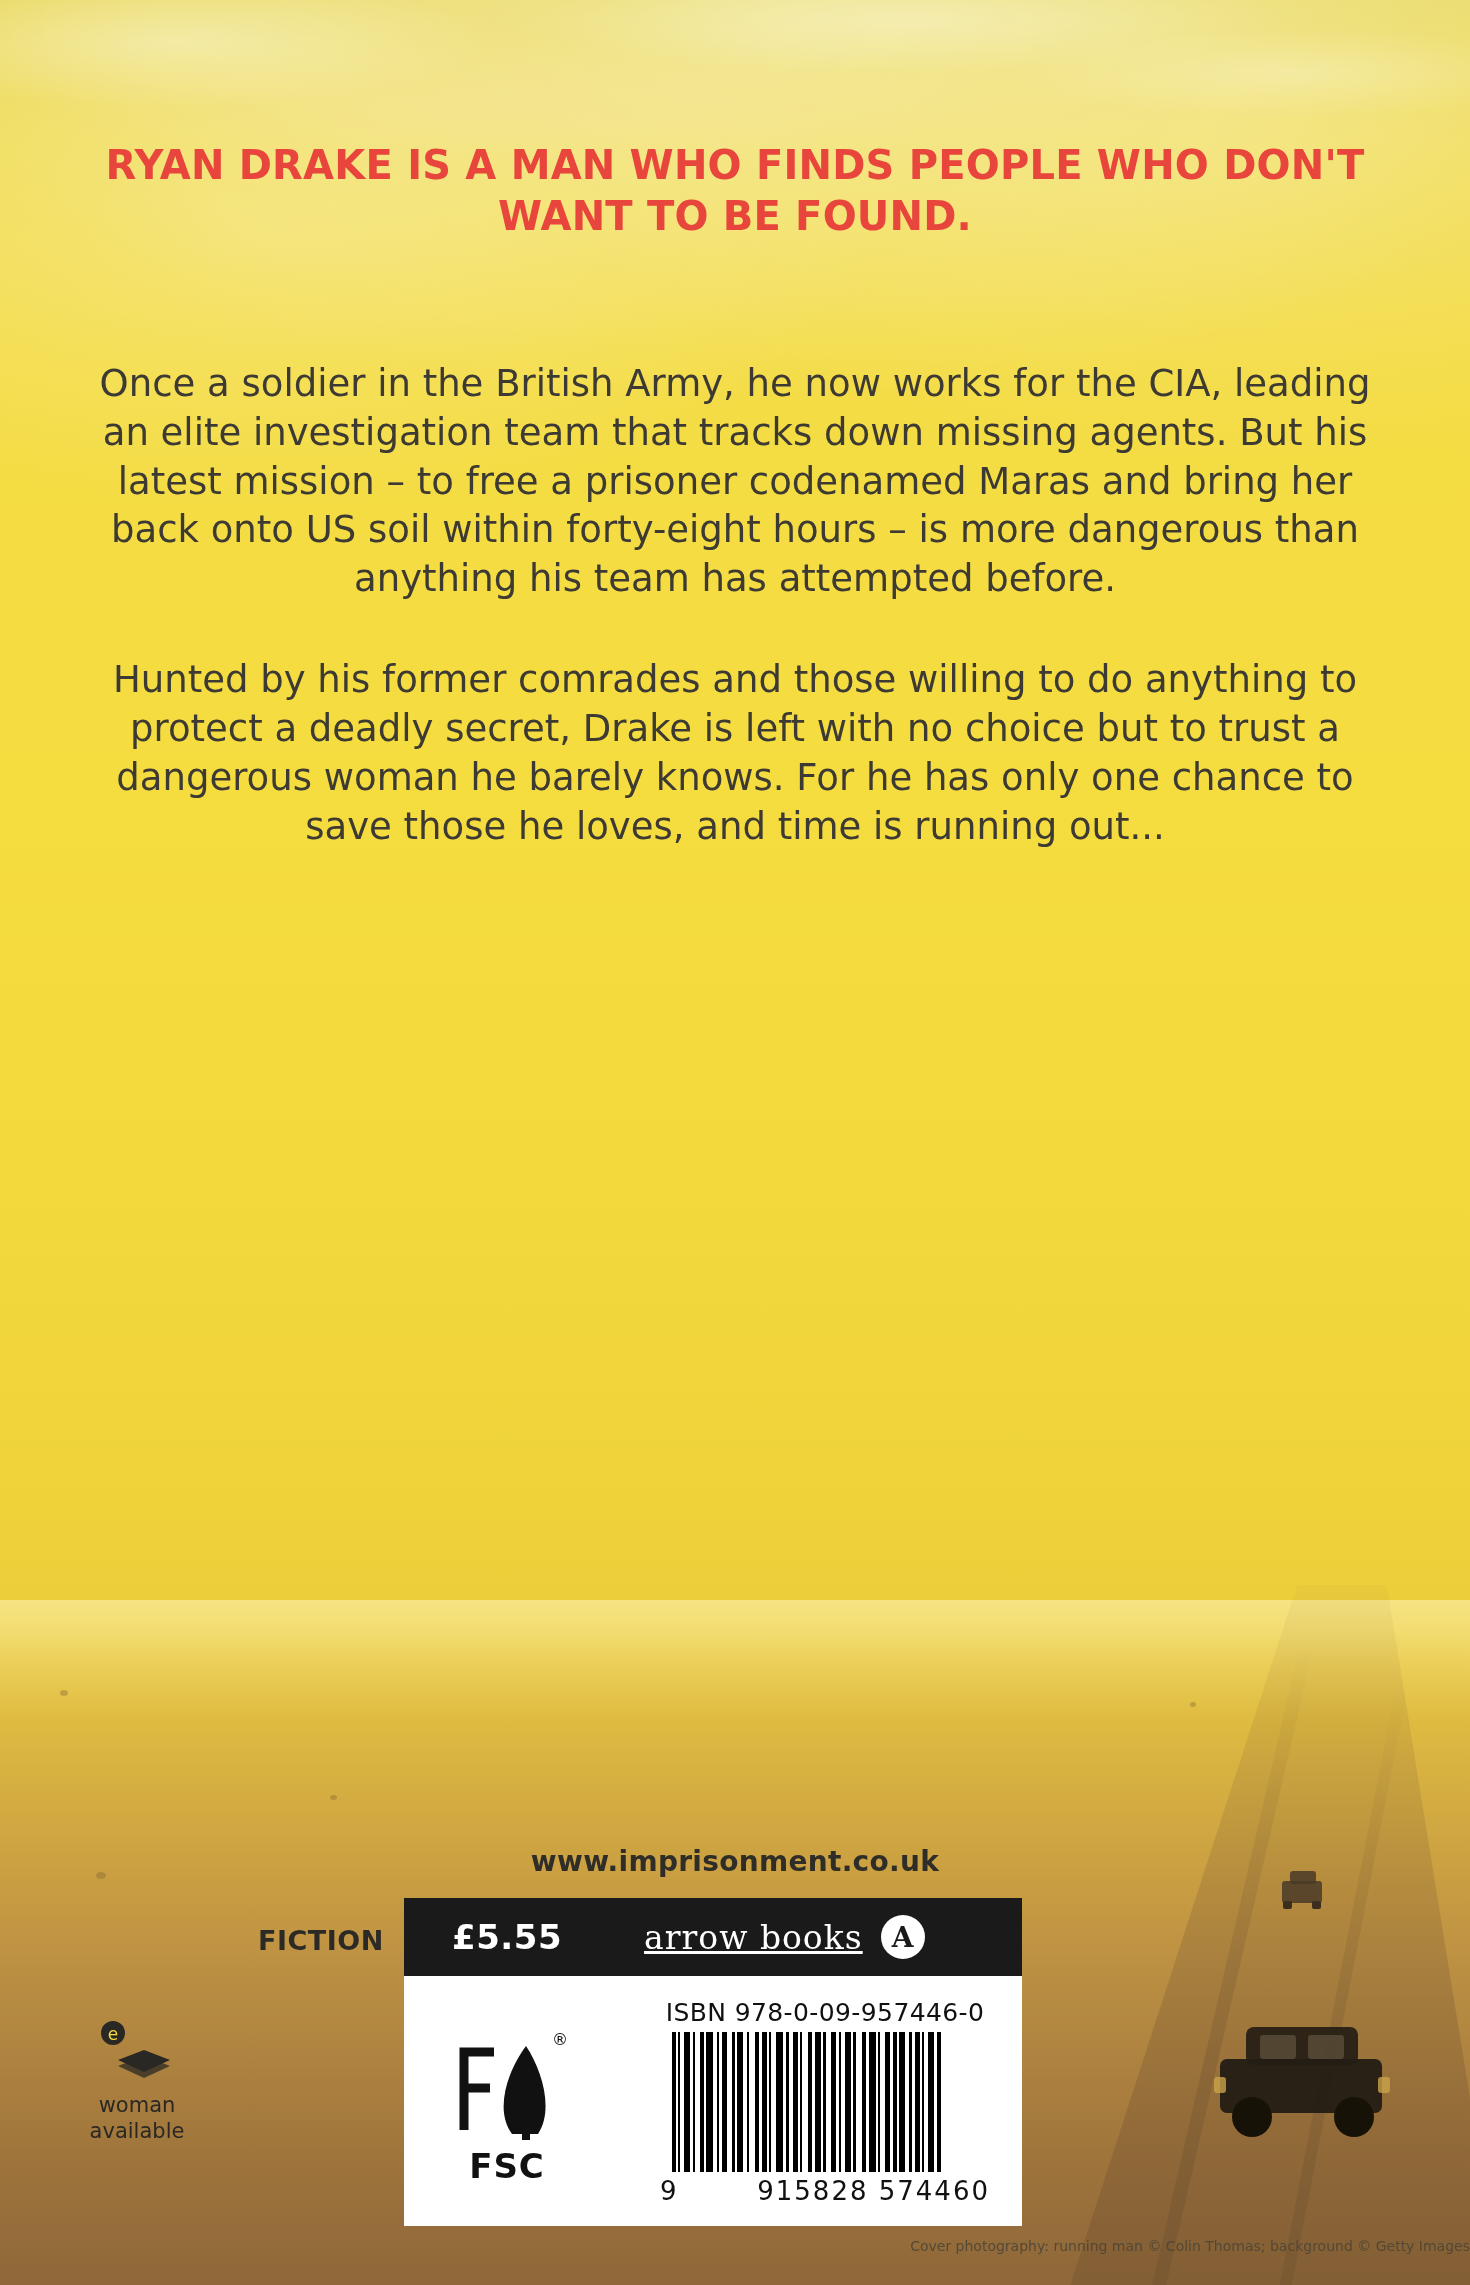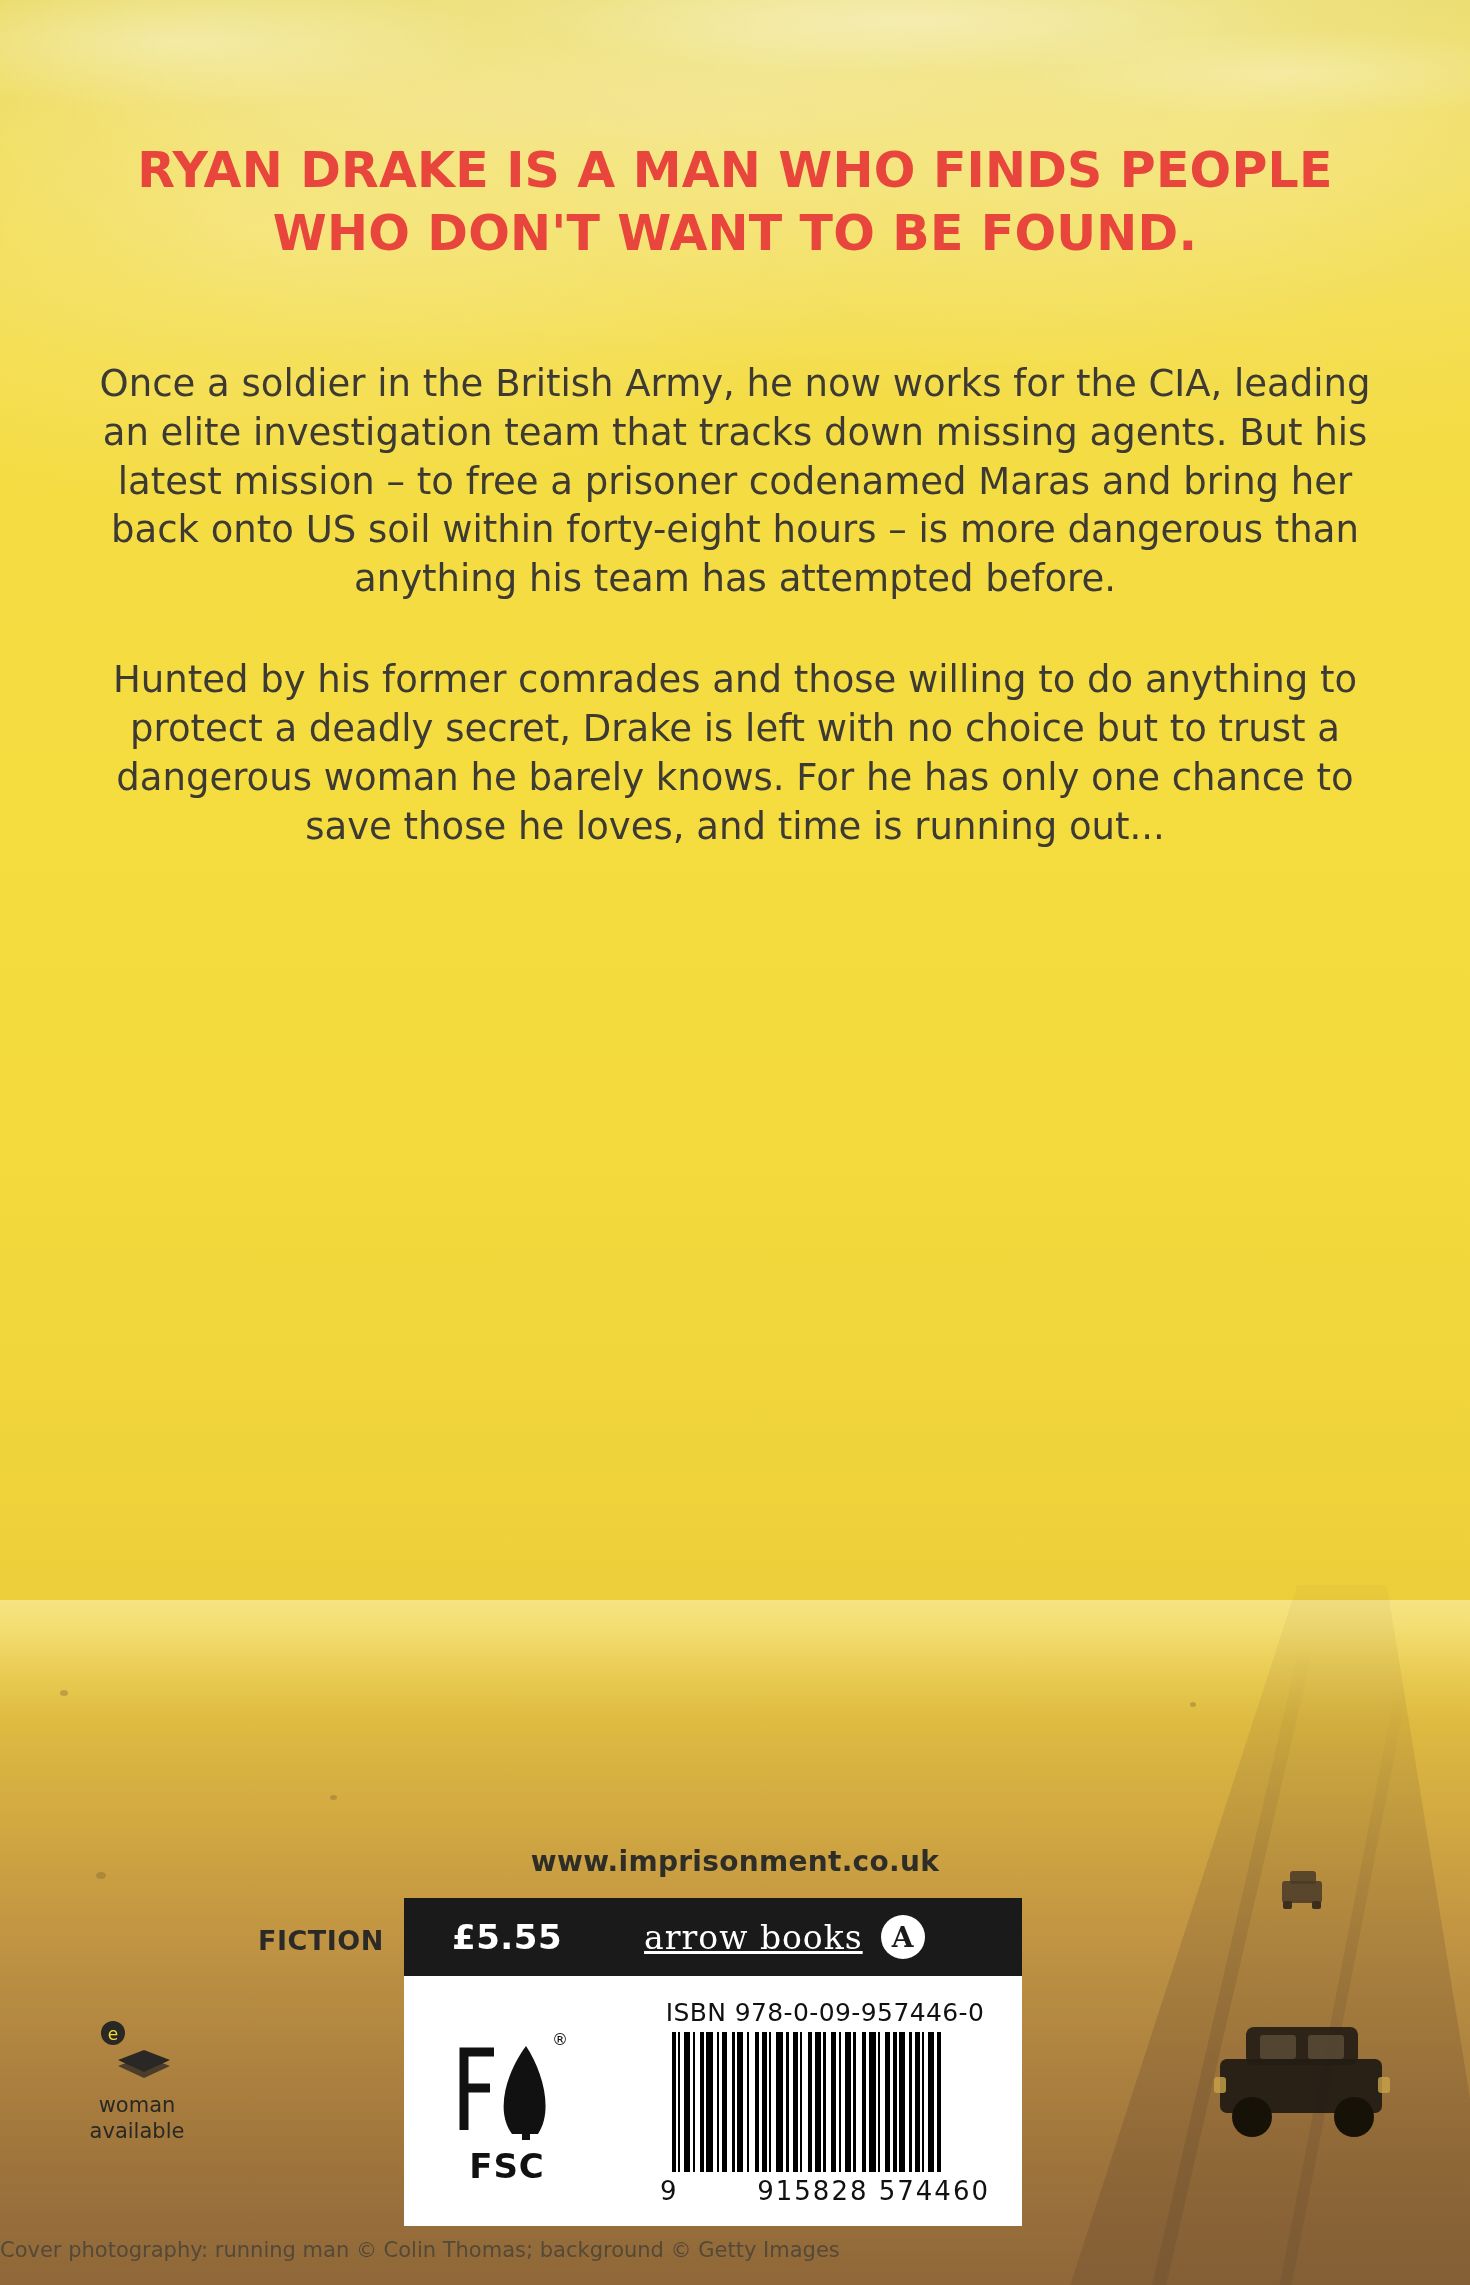--- a/index.html
+++ b/index.html
@@ -137,21 +137,21 @@
   
   .headline {
     position: absolute;
     left: 95px;
     top: 140px;
     width: 1280px;
     text-align: center;
     color: #e8453c;
     font-family: "DejaVu Sans", sans-serif;
     font-weight: bold;
-    font-size: 49px;
+    font-size: 40px;
     line-height: 1.28;
     letter-spacing: 0.2px;
   }
 
   .blurb {
     position: absolute;
     left: 92px;
     top: 360px;
     width: 1286px;
     color: #3d3a33;
@@ -334,23 +334,23 @@
     font-family: "DejaVu Sans", sans-serif;
     font-size: 21px;
     line-height: 1.25;
   }
 
   .credit {
     position: absolute;
     left: 0;
     top: 2238px;
     width: 1470px;
-    text-align: left;
-    font-family: "DejaVu Sans", sans-serif;
-    font-size: 21px;
+    text-align: right;
+    font-family: "DejaVu Sans", sans-serif;
+    font-size: 14px;
     color: #4a4336;
     opacity: 0.85;
   }
 </style>
 </head>
 <body>
 
 <div class="cover">
 
   <div class="clouds"></div>

